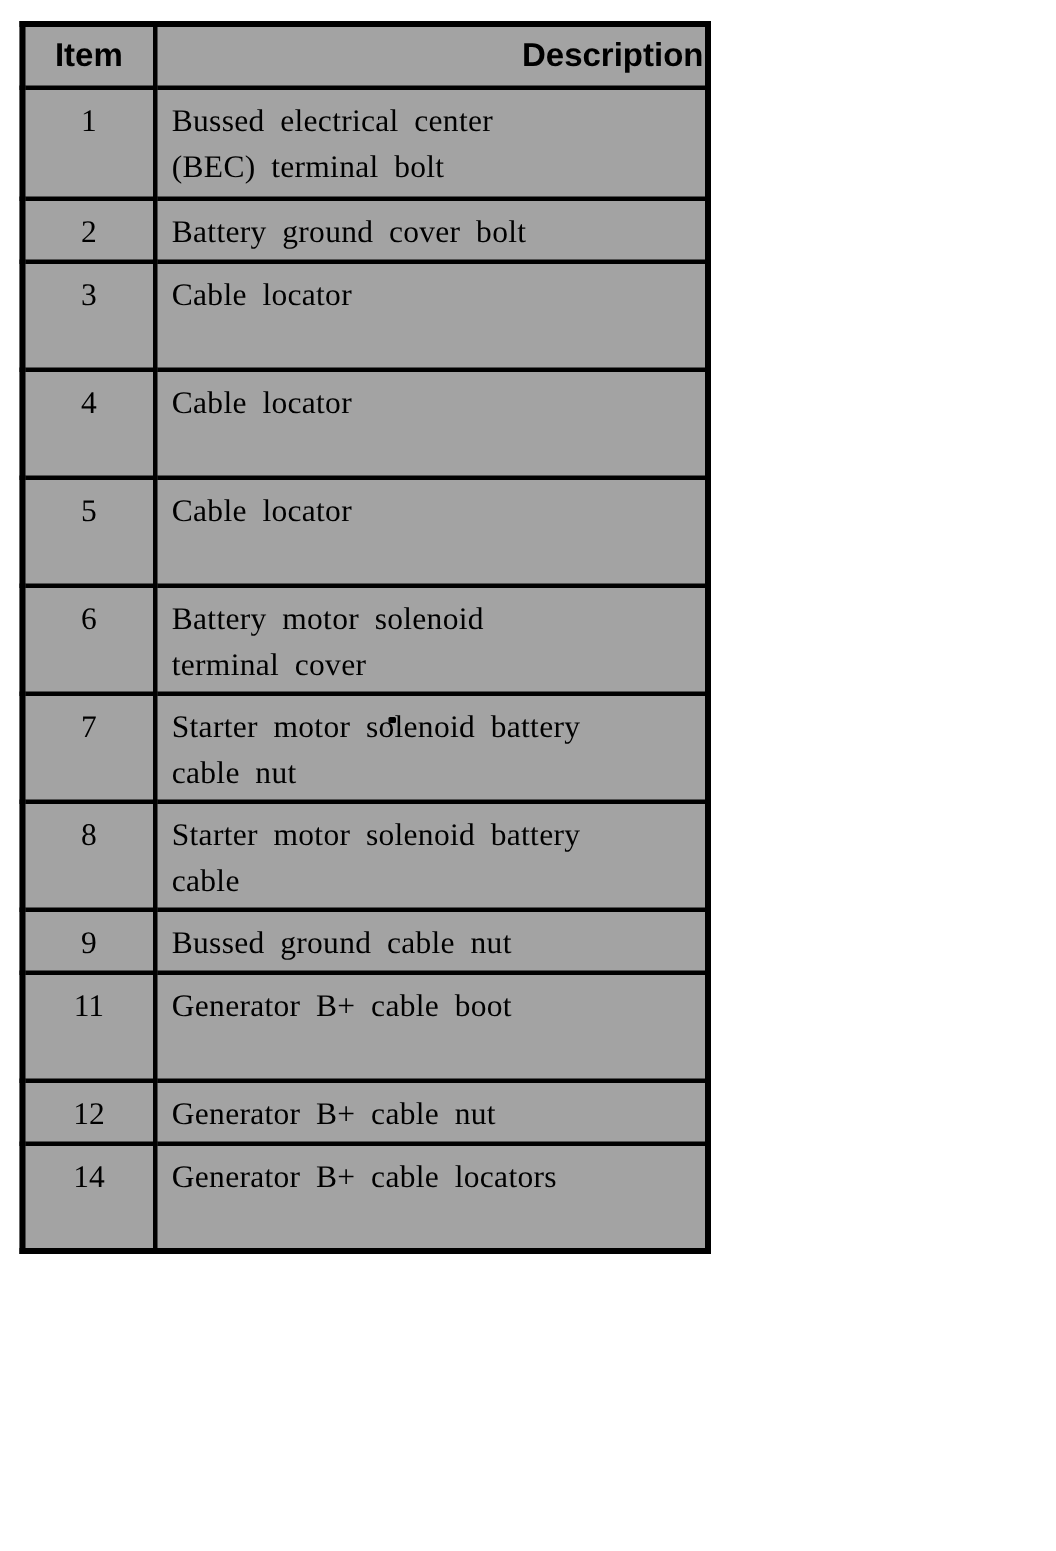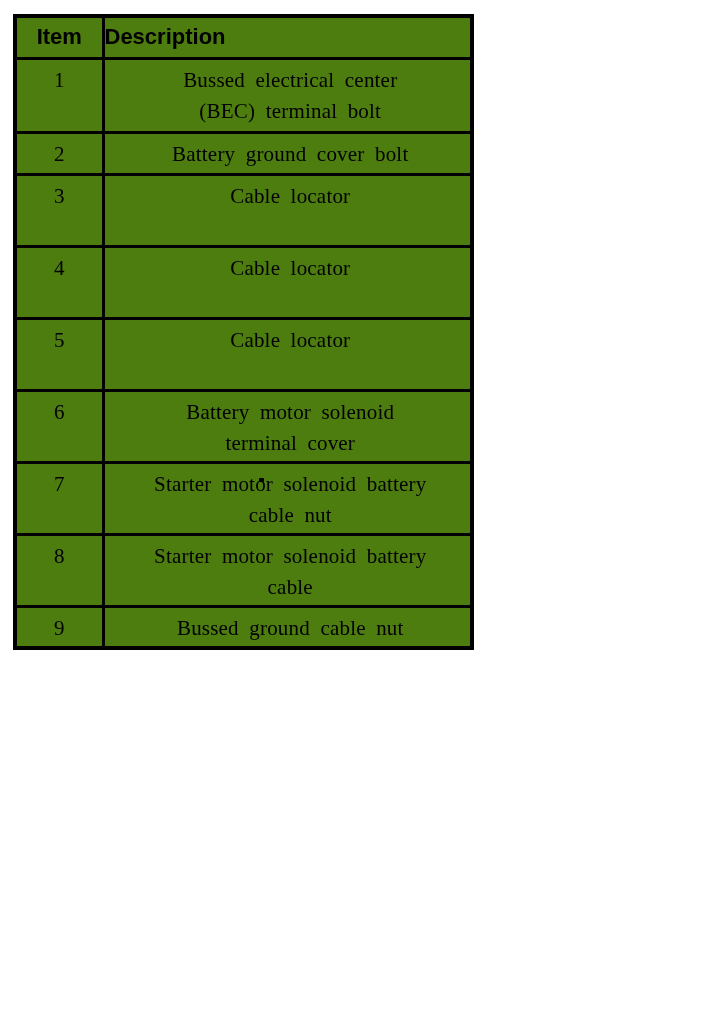--- a/index.html
+++ b/index.html
@@ -15,21 +15,21 @@
     width: 704px;
     height: 1034px;
     background: #ffffff;
   }
   table.parts {
     border-collapse: collapse;
     table-layout: fixed;
     width: 457px;
     margin: 14px 0 0 13px;
     border: 4px solid #000000;
-    background: #4d7c0f;
+    background: #a3a3a3;
   }
   table.parts th,
   table.parts td {
     border: 3px solid #000000;
     vertical-align: top;
     box-sizing: border-box;
     color: #000000;
   }
   col.c-item { width: 88px; }
   col.c-desc { width: 369px; }
@@ -39,38 +39,37 @@
   tr.r-m { height: 72px; }  
   tr.r-l { height: 74px; }  
 
   th {
     font-family: "Liberation Sans", sans-serif;
     font-weight: bold;
     font-size: 22px;
     vertical-align: middle !important;
   }
   th.h-item { text-align: center; }
-  th.h-desc { text-align: left; padding-left: 0; }
+  th.h-desc { text-align: right; padding-left: 0; }
 
   td.item {
     font-family: "Liberation Serif", serif;
     font-size: 21px;
     text-align: center;
     padding-top: 5px;
     line-height: 31px;
   }
   td.desc {
     font-family: "Liberation Serif", serif;
     font-size: 21px;
     padding: 5px 4px 0 10px;
     line-height: 31px;
     white-space: pre-line;
     word-spacing: 5px;
     letter-spacing: 0.2px;
-    text-align: center;
   }
   .artifact-dot {
     position: absolute;
     left: 259px;
     top: 464px;
     width: 5px;
     height: 4px;
     background: #000000;
     border-radius: 1px;
   }
@@ -124,16 +123,28 @@
       </tr>
       <tr class="r-m">
         <td class="item">8</td>
         <td class="desc">Starter motor solenoid battery
 cable</td>
       </tr>
       <tr class="r-s">
         <td class="item">9</td>
         <td class="desc">Bussed ground cable nut</td>
       </tr>
+      <tr class="r-m">
+        <td class="item">11</td>
+        <td class="desc">Generator B+ cable boot</td>
+      </tr>
+      <tr class="r-s">
+        <td class="item">12</td>
+        <td class="desc">Generator B+ cable nut</td>
+      </tr>
+      <tr class="r-m">
+        <td class="item">14</td>
+        <td class="desc">Generator B+ cable locators</td>
+      </tr>
     </tbody>
   </table>
   <div class="artifact-dot"></div>
 </div>
 
 </body></html>

